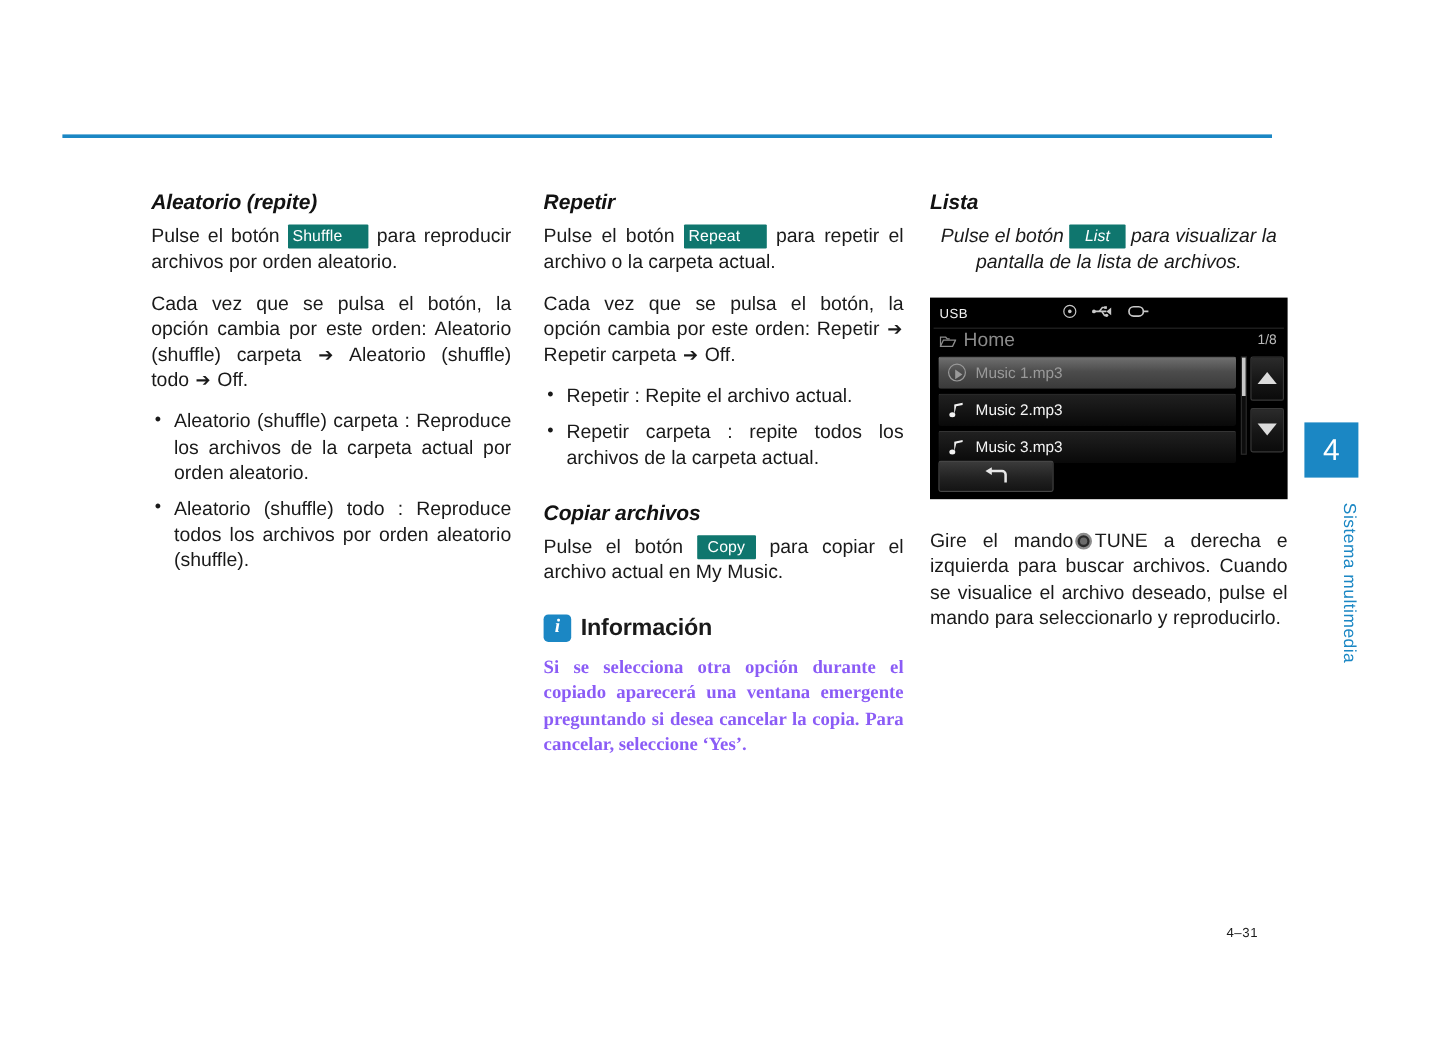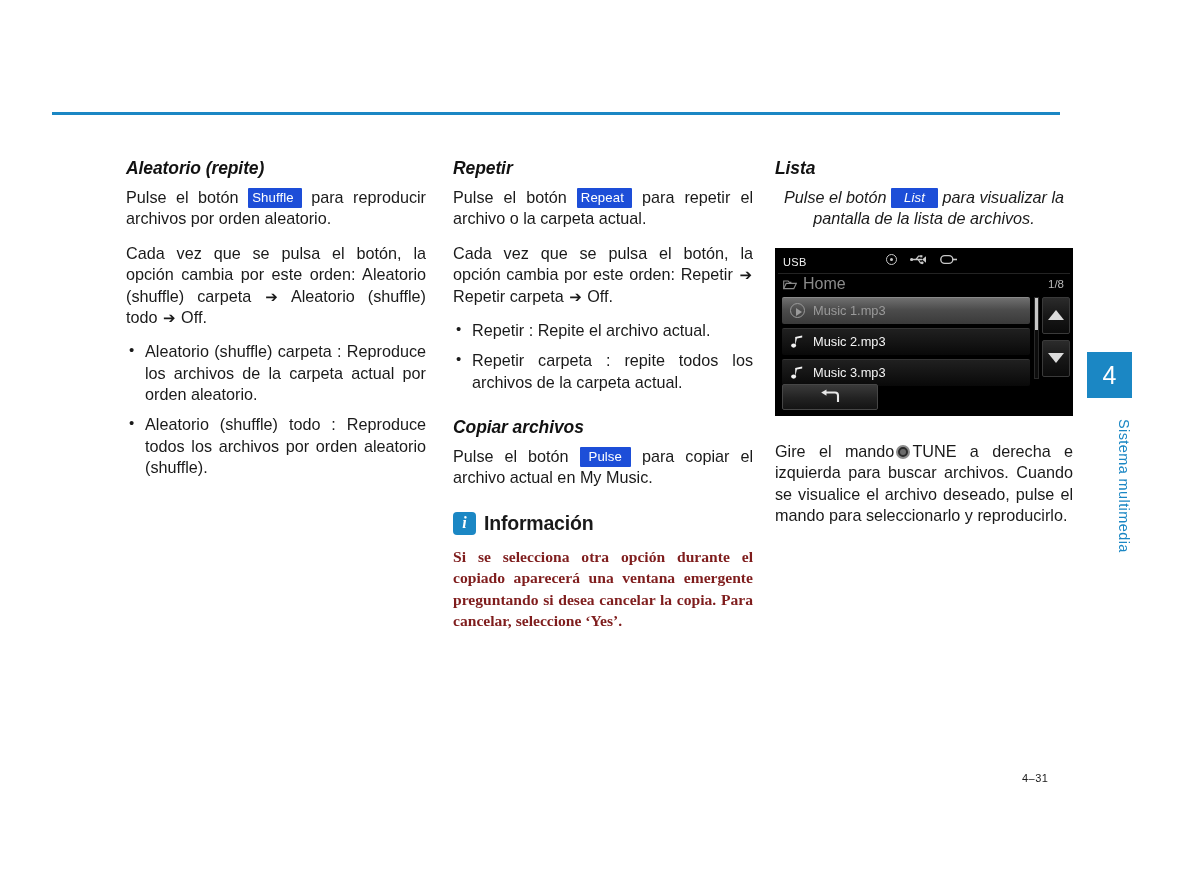--- a/index.html
+++ b/index.html
@@ -71,25 +71,25 @@
     content: "\2022";
     position: absolute;
     left: 3px;
     top: -1px;
     font-size: 15px;
   }
 
   
   .keybadge {
     display: inline-block;
-    background: #1d4ed8;
+    background: #0f766e;
     color: #ffffff;
     font-size: 13.2px;
     line-height: 1;
-    padding: 3px 8px 4px 4px;
+    padding: 3px 22px 4px 4px;
     vertical-align: 1px;
     border-radius: 1px;
     letter-spacing: 0.1px;
   }
   .keybadge.wide { padding-left: 13px; padding-right: 13px; }
   .keybadge.med  { padding-left: 9px;  padding-right: 9px; }
 
   .arrow-glyph { font-size: 15px; padding: 0 1px; }
 
   
@@ -119,21 +119,21 @@
     color: #1a1a1a;
     letter-spacing: -0.2px;
   }
   p.info-text {
     font-family: "Liberation Serif", serif;
     font-weight: bold;
     font-size: 15.6px;
     line-height: 1.38;
     text-align: justify;
     margin: 0;
-    color: #7f1d1d;
+    color: #8b5cf6;
   }
 
   
   .device {
     margin-top: 18px;
     width: 298px;
     height: 168px;
     background: #000000;
     position: relative;
     padding: 3px;
@@ -399,21 +399,21 @@
     <span>Off.</span></p>
 
   <ul class="bullets">
     <li>Repetir : Repite el archivo actual.</li>
     <li>Repetir carpeta : repite todos los archivos de la carpeta actual.</li>
   </ul>
 
   <h3 class="section-title" style="margin-top:24px;">Copiar archivos</h3>
 
   <p class="body"><span>Pulse el botón</span>
-    <span class="keybadge med">Pulse</span>
+    <span class="keybadge med">Copy</span>
     <span>para copiar el archivo actual en My Music.</span></p>
 
   <div class="info-head">
     <span class="info-icon">i</span>
     <span class="info-title">Información</span>
   </div>
   <p class="info-text">Si se selecciona otra opción durante el copiado aparecerá una ventana emergente preguntando si desea cancelar la copia. Para cancelar, seleccione ‘Yes’.</p>
 </div>
 
 <div class="col col-3">

